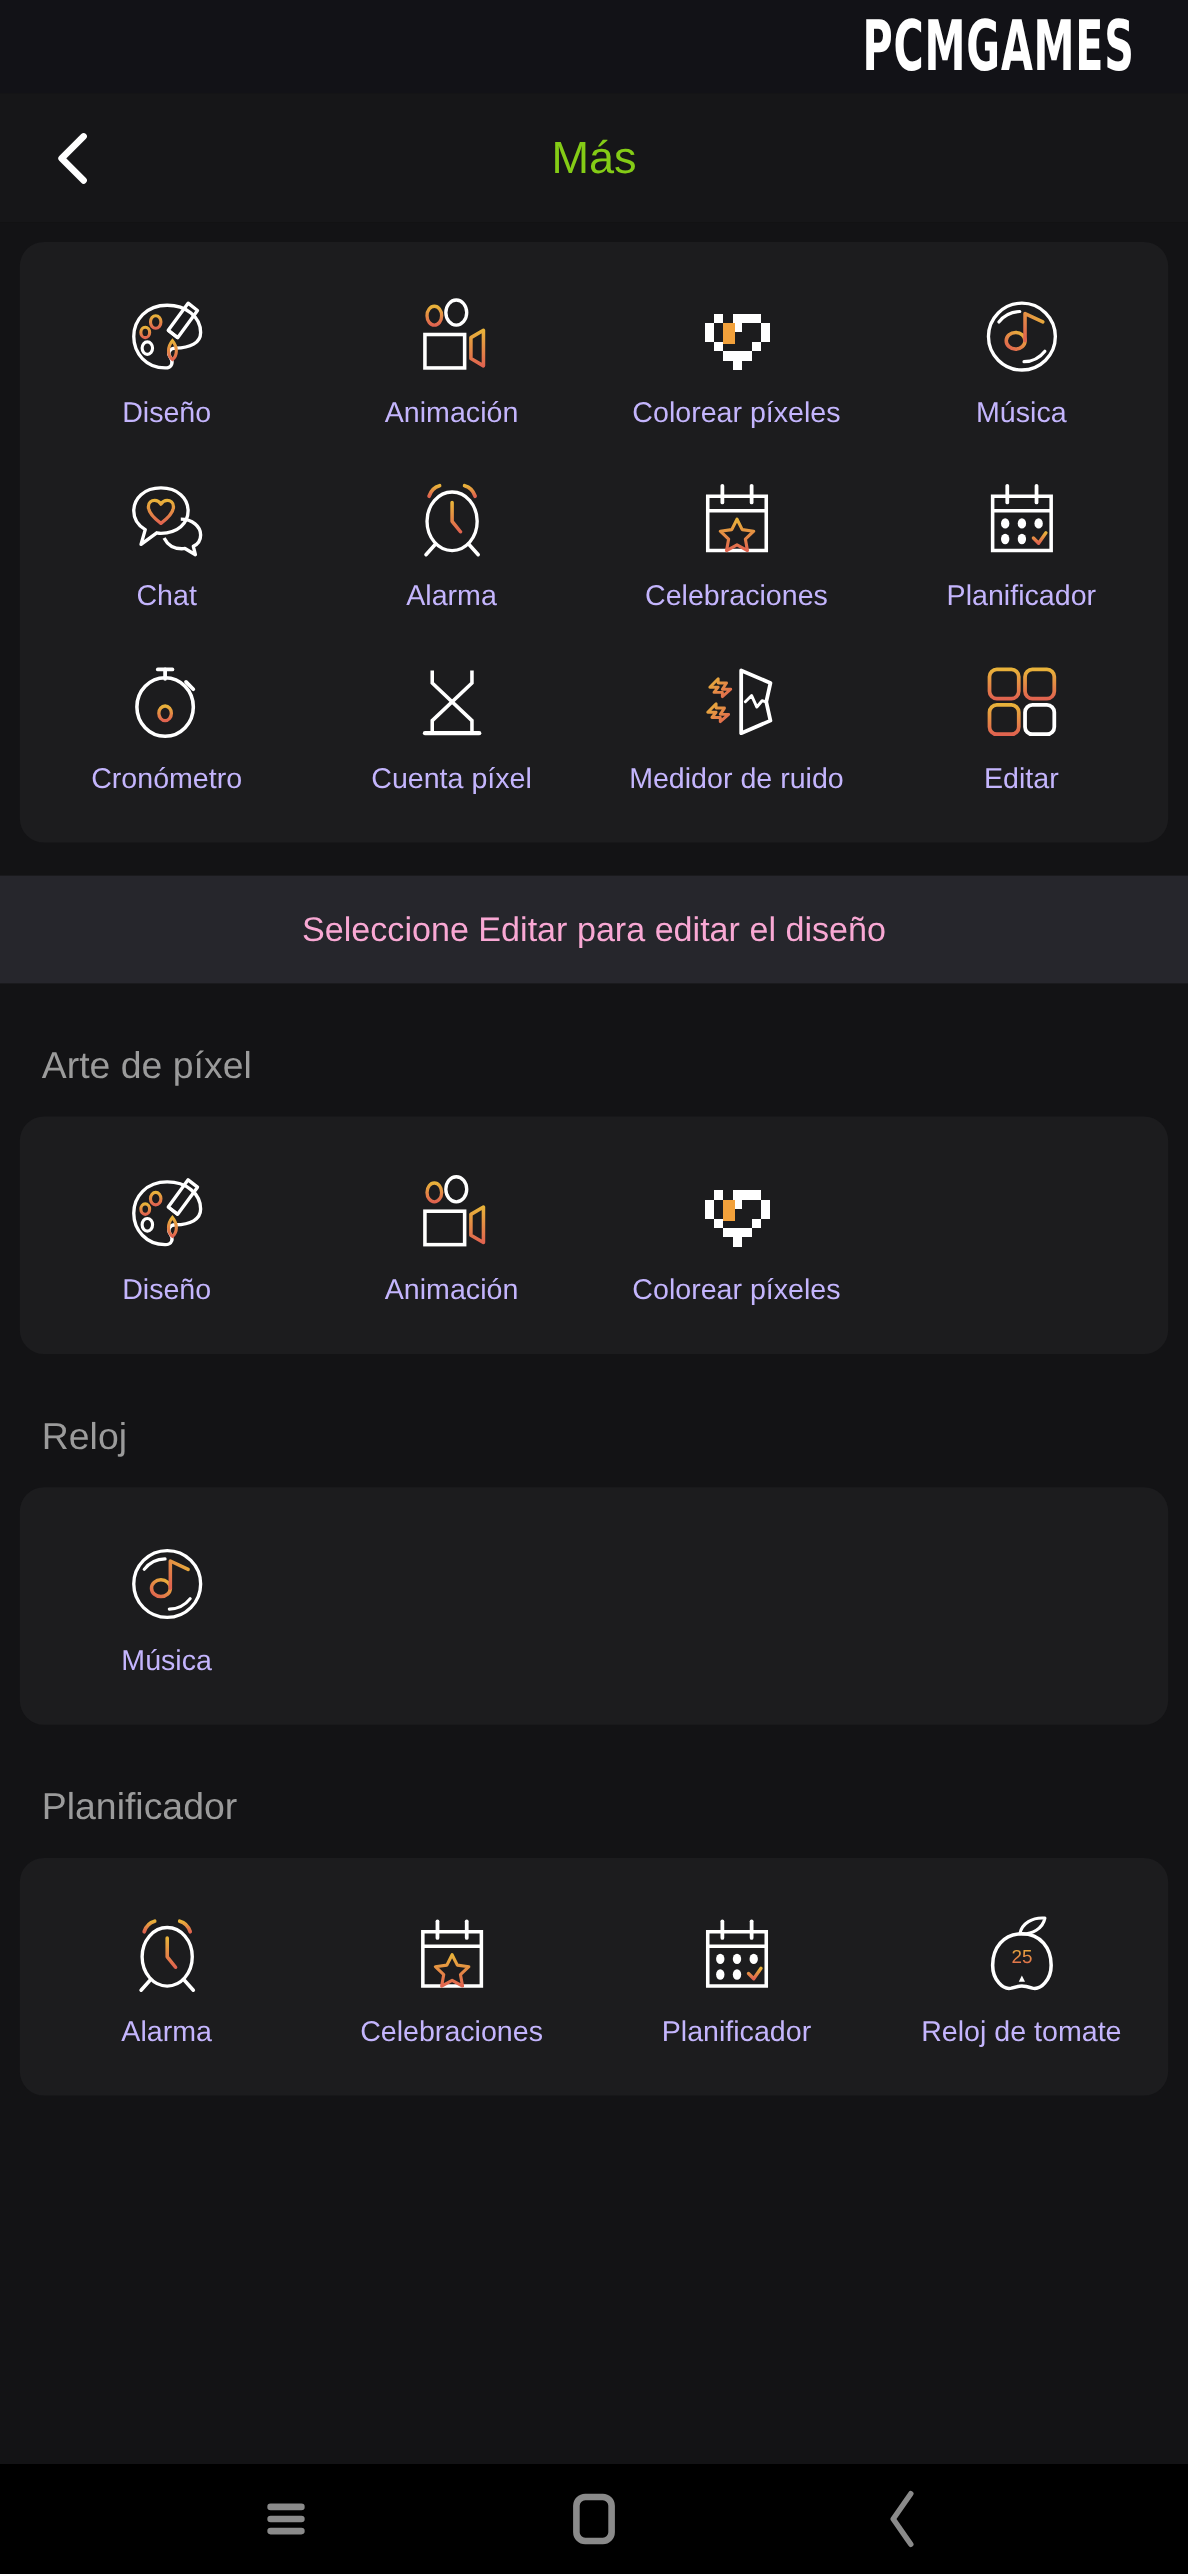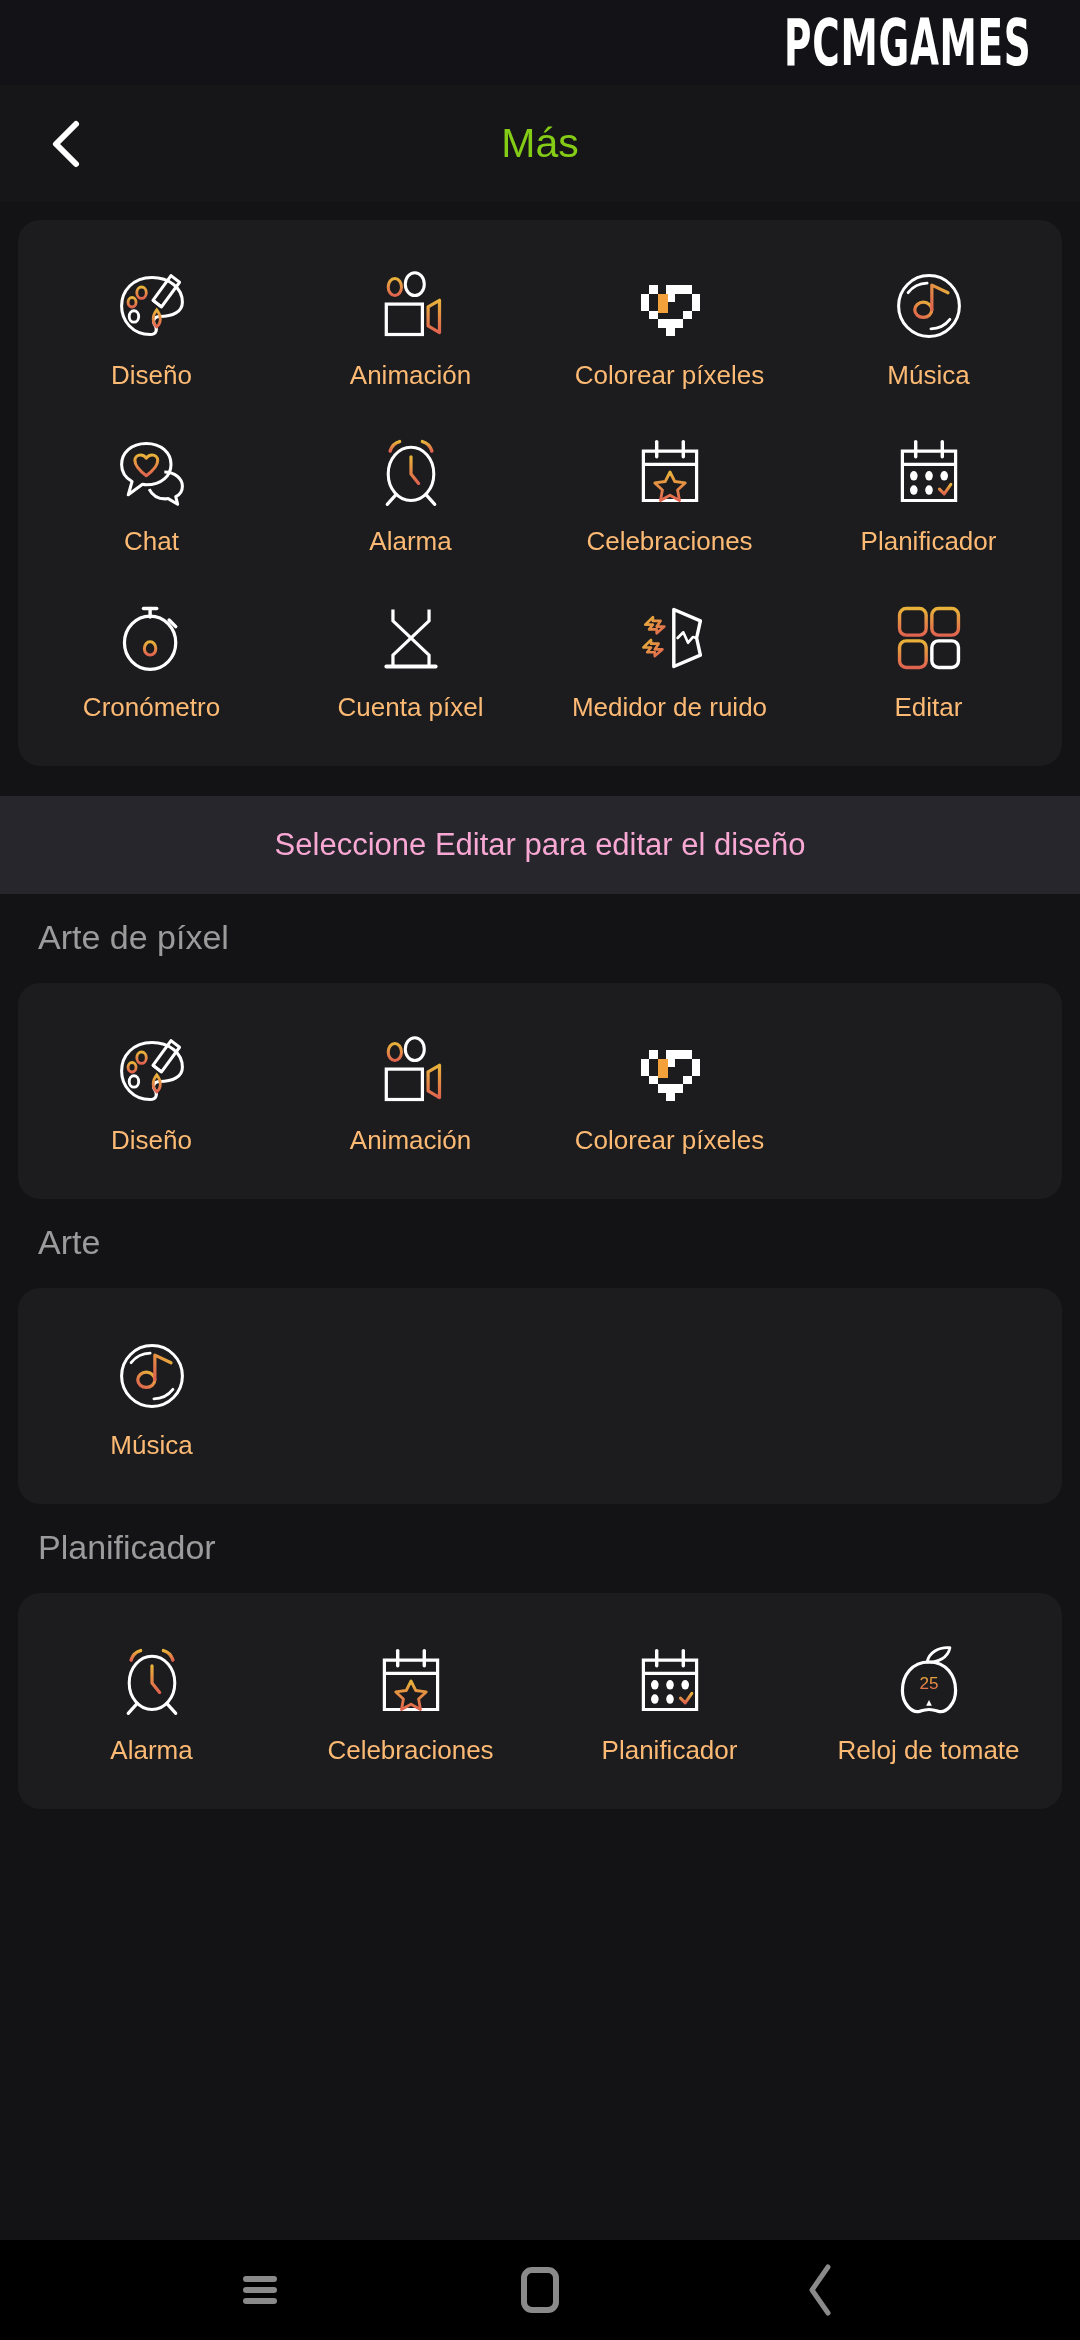--- a/index.html
+++ b/index.html
@@ -83,21 +83,21 @@
     justify-content: flex-start;
     padding: 26px 4px 18px 4px;
   }
   .tile .ic {
     width: 76px; height: 76px;
     display: flex; align-items: center; justify-content: center;
     margin-bottom: 16px;
   }
   .tile .ic svg { display: block; width: 100%; height: 100%; }
   .tile .lbl {
-    color: #fdba74;
+    color: #c4b5fd;
     font-size: 26px;
     line-height: 30px;
     text-align: center;
     white-space: nowrap;
   }
 
   
   .hint-banner {
     margin-top: 30px;
     height: 98px;
@@ -106,21 +106,21 @@
   }
   .hint-banner .txt {
     color: #f9a8d4;
     font-size: 31px;
   }
 
   
   .section-title {
     color: #9b9b9b;
     font-size: 34px;
-    padding: 24px 0 26px 38px;
+    padding: 56px 0 26px 38px;
     font-weight: 400;
   }
 
   .grid-left {
     display: grid;
     grid-template-columns: repeat(4, 1fr);
   }
 
   
   .navbar {
@@ -476,21 +476,21 @@
               </g>
               <rect x="27" y="27" width="11" height="20" fill="#f2a13b"></rect>
             </svg>
           </div>
           <div class="lbl">Colorear píxeles</div>
         </div>
         <div></div>
       </div>
     </div>
 
-    <div class="section-title">Arte</div>
+    <div class="section-title">Reloj</div>
     <div class="card" style="padding:24px 4px 26px 4px;">
       <div class="grid-left">
         <div class="tile">
           <div class="ic">
             <svg viewBox="0 0 80 80">
               <defs>
                   <linearGradient id="s2a" x1="0.9" y1="0" x2="0.1" y2="1">
                 <stop offset="0" stop-color="#e8b23a"></stop>
                     <stop offset="1" stop-color="#e0634f"></stop>
                   </linearGradient>

